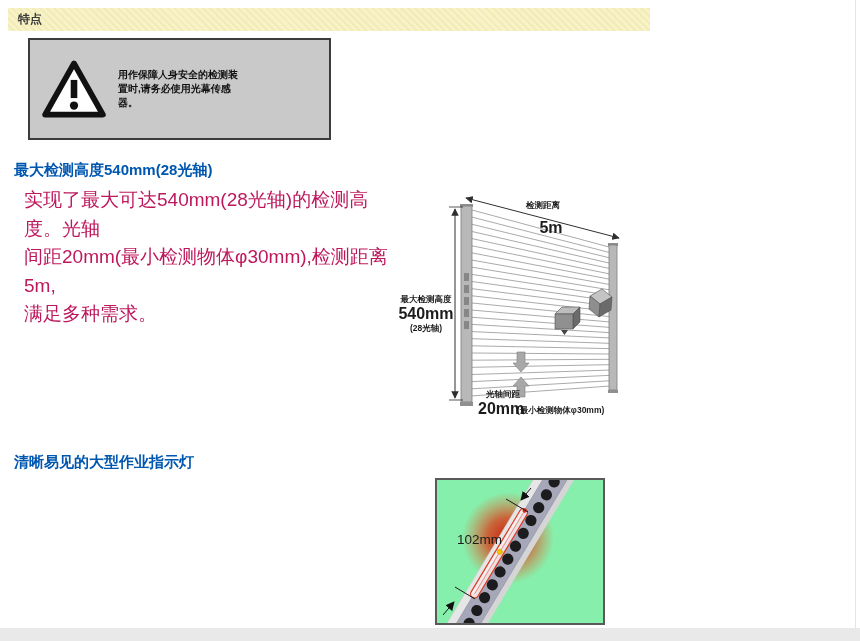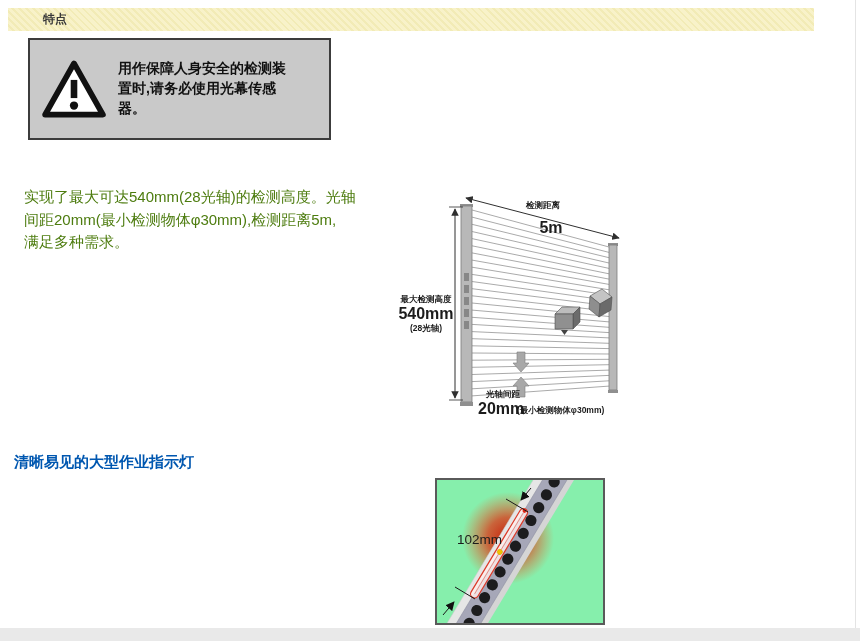--- a/index.html
+++ b/index.html
@@ -1,34 +1,34 @@
 <!DOCTYPE html>
 <html><head>
 <meta charset="utf-8">
 <style>
   html,body{margin:0;padding:0;background:#fff;}
   #page{position:relative;width:860px;height:641px;background:#ffffff;overflow:hidden;
         font-family:"Liberation Sans",sans-serif;color:#4a4a4a;}
   .abs{position:absolute;}
 
   
-  #header-bar{left:8px;top:8px;width:806px;height:23px;
+  #header-bar{left:8px;top:8px;width:642px;height:23px;
     background:repeating-linear-gradient(45deg,#f8f2c9 0 3px,#f2ebb6 3px 5px);
-    line-height:23px;padding-left:35px;box-sizing:border-box;
+    line-height:23px;padding-left:10px;box-sizing:border-box;
     font-size:12px;font-weight:bold;color:#3a3a3a;}
 
   
   #warning-box{left:28px;top:38px;width:303px;height:102px;background:#c9c9c9;
     border:2px solid #3c3c3c;box-sizing:border-box;display:flex;align-items:center;}
   #warning-icon-wrap{width:88px;display:flex;justify-content:center;}
-  #warning-text{width:196px;font-size:14px;font-weight:bold;color:#111;
+  #warning-text{width:196px;font-size:10px;font-weight:bold;color:#111;
     line-height:1.42;white-space:pre-line;}
 
   .section-heading{font-size:15px;font-weight:bold;color:#0057b0;}
-  .section-body{font-size:15px;line-height:1.5;color:#4d7c0f;white-space:pre-line;}
+  .section-body{font-size:19px;line-height:1.5;color:#be185d;white-space:pre-line;}
 
   #s1-heading{left:14px;top:161px;}
   #s1-body{left:24px;top:186px;width:370px;}
   #s2-heading{left:14px;top:453px;}
   #s2-body{left:24px;top:477px;width:420px;}
 
   #diagram{left:358px;top:193px;width:262px;height:240px;margin-left:35px;}
   #photo{left:435px;top:478px;width:170px;height:147px;border:2px solid #5a5a5a;
     box-sizing:border-box;background:#86efac;}
 
@@ -55,20 +55,21 @@
         <polygon points="40,6 75,68 5,68" fill="#ffffff" stroke="#111" stroke-width="7" stroke-linejoin="round"></polygon>
         <rect x="36" y="26" width="8" height="22" fill="#111"></rect>
         <circle cx="40" cy="57" r="5" fill="#111"></circle>
       </svg>
     </div>
     <div id="warning-text">用作保障人身安全的检测装
 置时,请务必使用光幕传感
 器。</div>
   </div>
 
+  <div id="s1-heading" class="abs section-heading">最大检测高度540mm(28光轴)</div>
   <div id="s1-body" class="abs section-body">实现了最大可达540mm(28光轴)的检测高度。光轴
 间距20mm(最小检测物体φ30mm),检测距离5m,
 满足多种需求。</div>
 
   <div id="diagram" class="abs">
     <svg width="262" height="240" viewBox="0 0 262 240">
       <defs>
         <marker id="arr" viewBox="0 0 10 10" refX="9" refY="5" markerWidth="7.5" markerHeight="7.5" orient="auto-start-reverse">
           <path d="M0,0 L10,5 L0,10 z" fill="#2f2f2f"></path>
         </marker>

